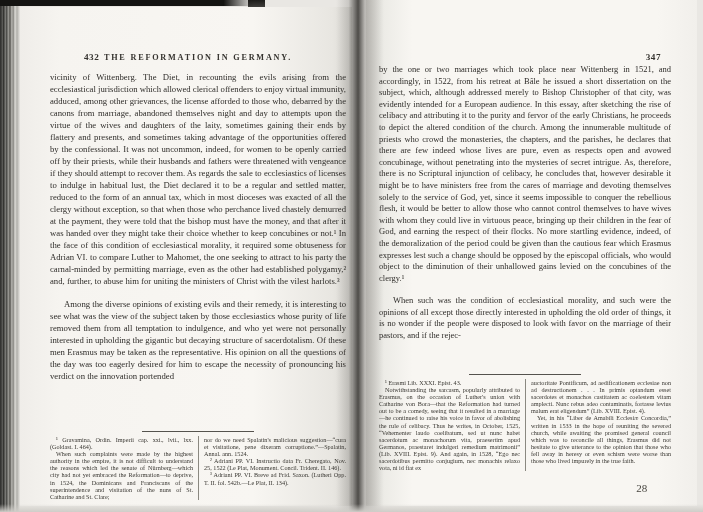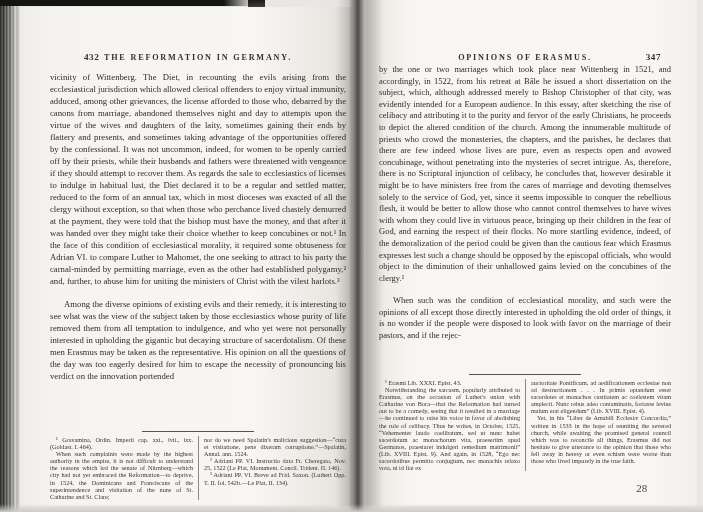--- a/index.html
+++ b/index.html
@@ -113,21 +113,20 @@
           <p class="fn">nor do we need Spalatin's malicious suggestion—“cura et visitatione, pene dixeram corruptione.”—Spalatin, Annal. ann. 1524.</p>
           <p class="fn fn-indent">² Adriani PP. VI. Instructio data Fr. Cheregato, Nov. 25, 1522 (Le Plat, Monument. Concil. Trident. II. 146).</p>
           <p class="fn fn-indent">³ Adriani PP. VI. Breve ad Frid. Saxon. (Lutheri Opp. T. II. fol. 542b.—Le Plat, II. 134).</p>
         </div>
       </div>
     </div>
   </div>
 
   <div class="page right">
     <div class="phead">
-      <span class="ptitle">OPINIONS OF ERASMUS.</span>
       <span class="pnum at-right">347</span>
     </div>
     <div class="body">
       <p class="para">by the one or two marriages which took place near Wittenberg in 1521, and accordingly, in 1522, from his retreat at Bâle he issued a short dissertation on the subject, which, although addressed merely to Bishop Christopher of that city, was evidently intended for a European audience.  In this essay, after sketching the rise of celibacy and attributing it to the purity and fervor of the early Christians, he proceeds to depict the altered condition of the church.  Among the innumerable multitude of priests who crowd the monasteries, the chapters, and the parishes, he declares that there are few indeed whose lives are pure, even as respects open and avowed concubinage, without penetrating into the mysteries of secret intrigue.  As, therefore, there is no Scriptural injunction of celibacy, he concludes that, however desirable it might be to have ministers free from the cares of marriage and devoting themselves solely to the service of God, yet, since it seems impossible to conquer the rebellious flesh, it would be better to allow those who cannot control themselves to have wives with whom they could live in virtuous peace, bringing up their children in the fear of God, and earning the respect of their flocks.  No more startling evidence, indeed, of the demoralization of the period could be given than the cautious fear which Erasmus expresses lest such a change should be opposed by the episcopal officials, who would object to the diminution of their unhallowed gains levied on the concubines of the clergy.¹</p>
       <p class="para indent">When such was the condition of ecclesiastical morality, and such were the opinions of all except those directly interested in upholding the old order of things, it is no wonder if the people were disposed to look with favor on the marriage of their pastors, and if the rejec-</p>
     </div>
     <div class="footer">
       <div class="fnrule"></div>
       <div class="fncols">
         <div class="fncol">

